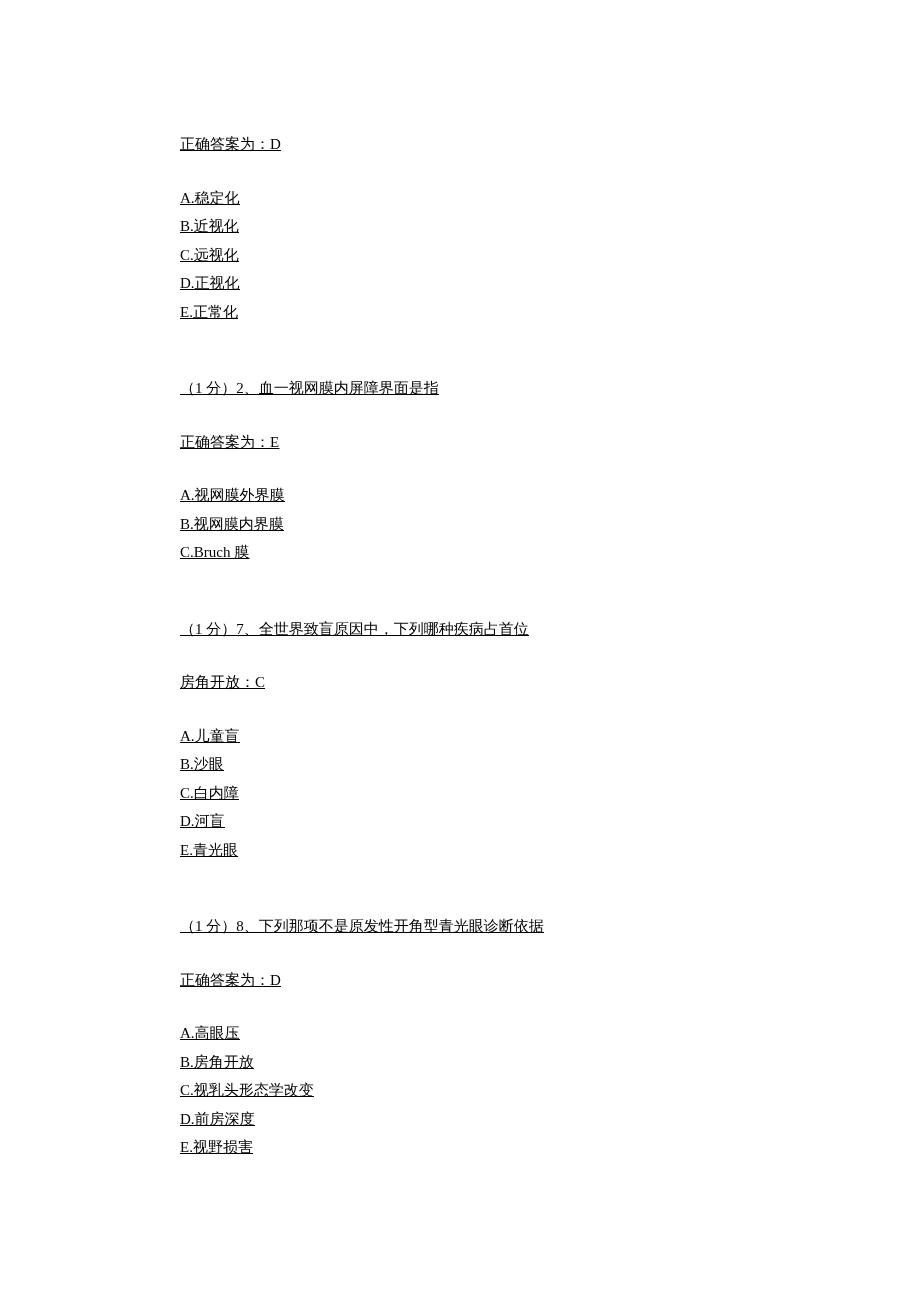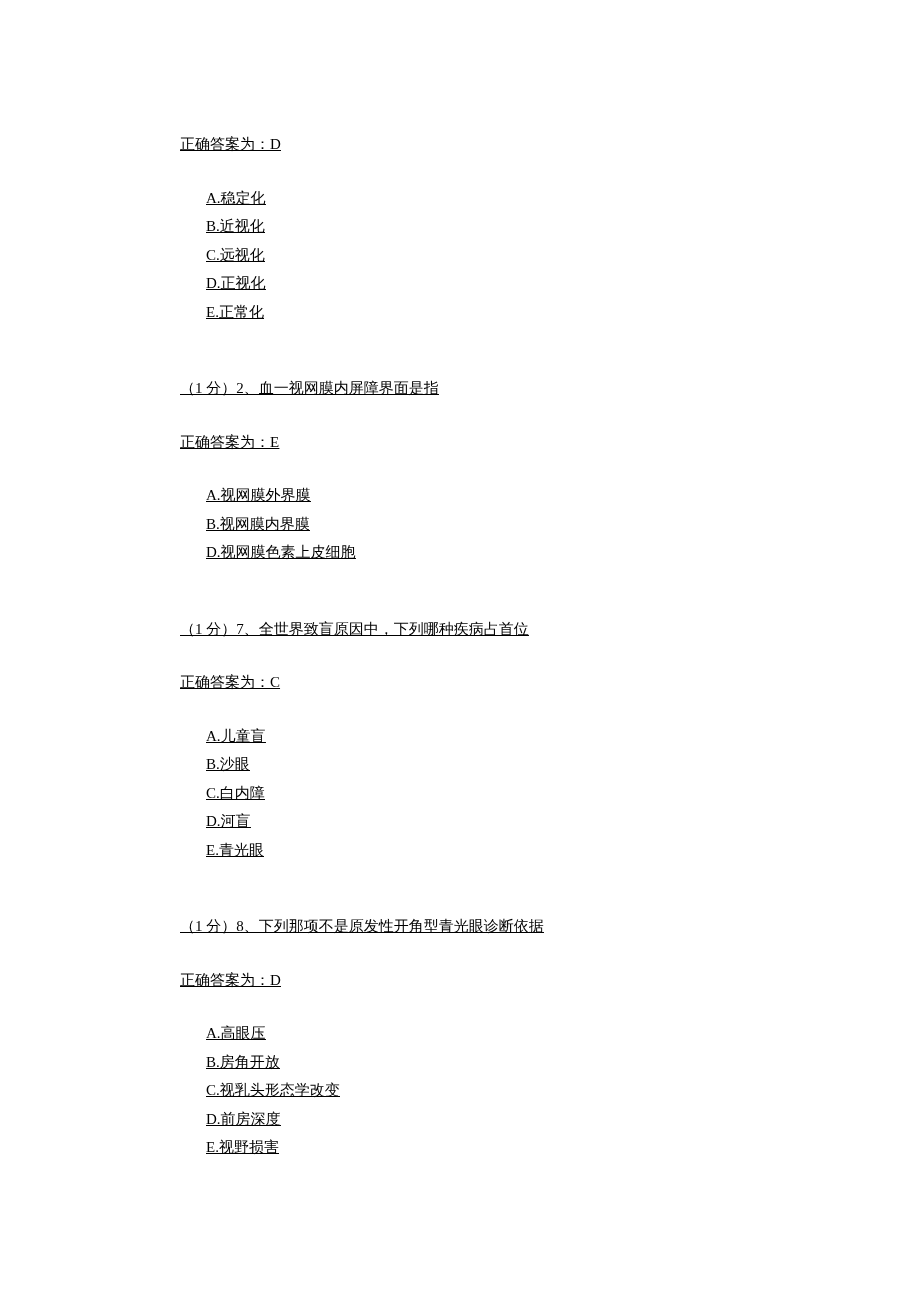--- a/index.html
+++ b/index.html
@@ -22,45 +22,44 @@
       margin-bottom: 25px;
     }
     .question-title {
       margin-bottom: 25px;
     }
     .option {
       display: block;
     }
     .options-group {
       margin-bottom: 48px;
-      margin-left: 26px;
     }
   </style>
 </head>
 <body>
 
 <div class="answer-line">正确答案为：D</div>
 <div class="options-group">
   <span class="option">A.稳定化</span>
   <span class="option">B.近视化</span>
   <span class="option">C.远视化</span>
   <span class="option">D.正视化</span>
   <span class="option">E.正常化</span>
 </div>
 
 <div class="question-title">（1 分）2、血一视网膜内屏障界面是指</div>
 <div class="answer-line">正确答案为：E</div>
 <div class="options-group">
   <span class="option">A.视网膜外界膜</span>
   <span class="option">B.视网膜内界膜</span>
-  <span class="option">D.视网膜色素上皮细胞</span>
+  <span class="option">C.Bruch 膜</span>
 </div>
 
 <div class="question-title">（1 分）7、全世界致盲原因中，下列哪种疾病占首位</div>
-<div class="answer-line">正确答案为：C</div>
+<div class="answer-line">房角开放：C</div>
 <div class="options-group">
   <span class="option">A.儿童盲</span>
   <span class="option">B.沙眼</span>
   <span class="option">C.白内障</span>
   <span class="option">D.河盲</span>
   <span class="option">E.青光眼</span>
 </div>
 
 <div class="question-title">（1 分）8、下列那项不是原发性开角型青光眼诊断依据</div>
 <div class="answer-line">正确答案为：D</div>

